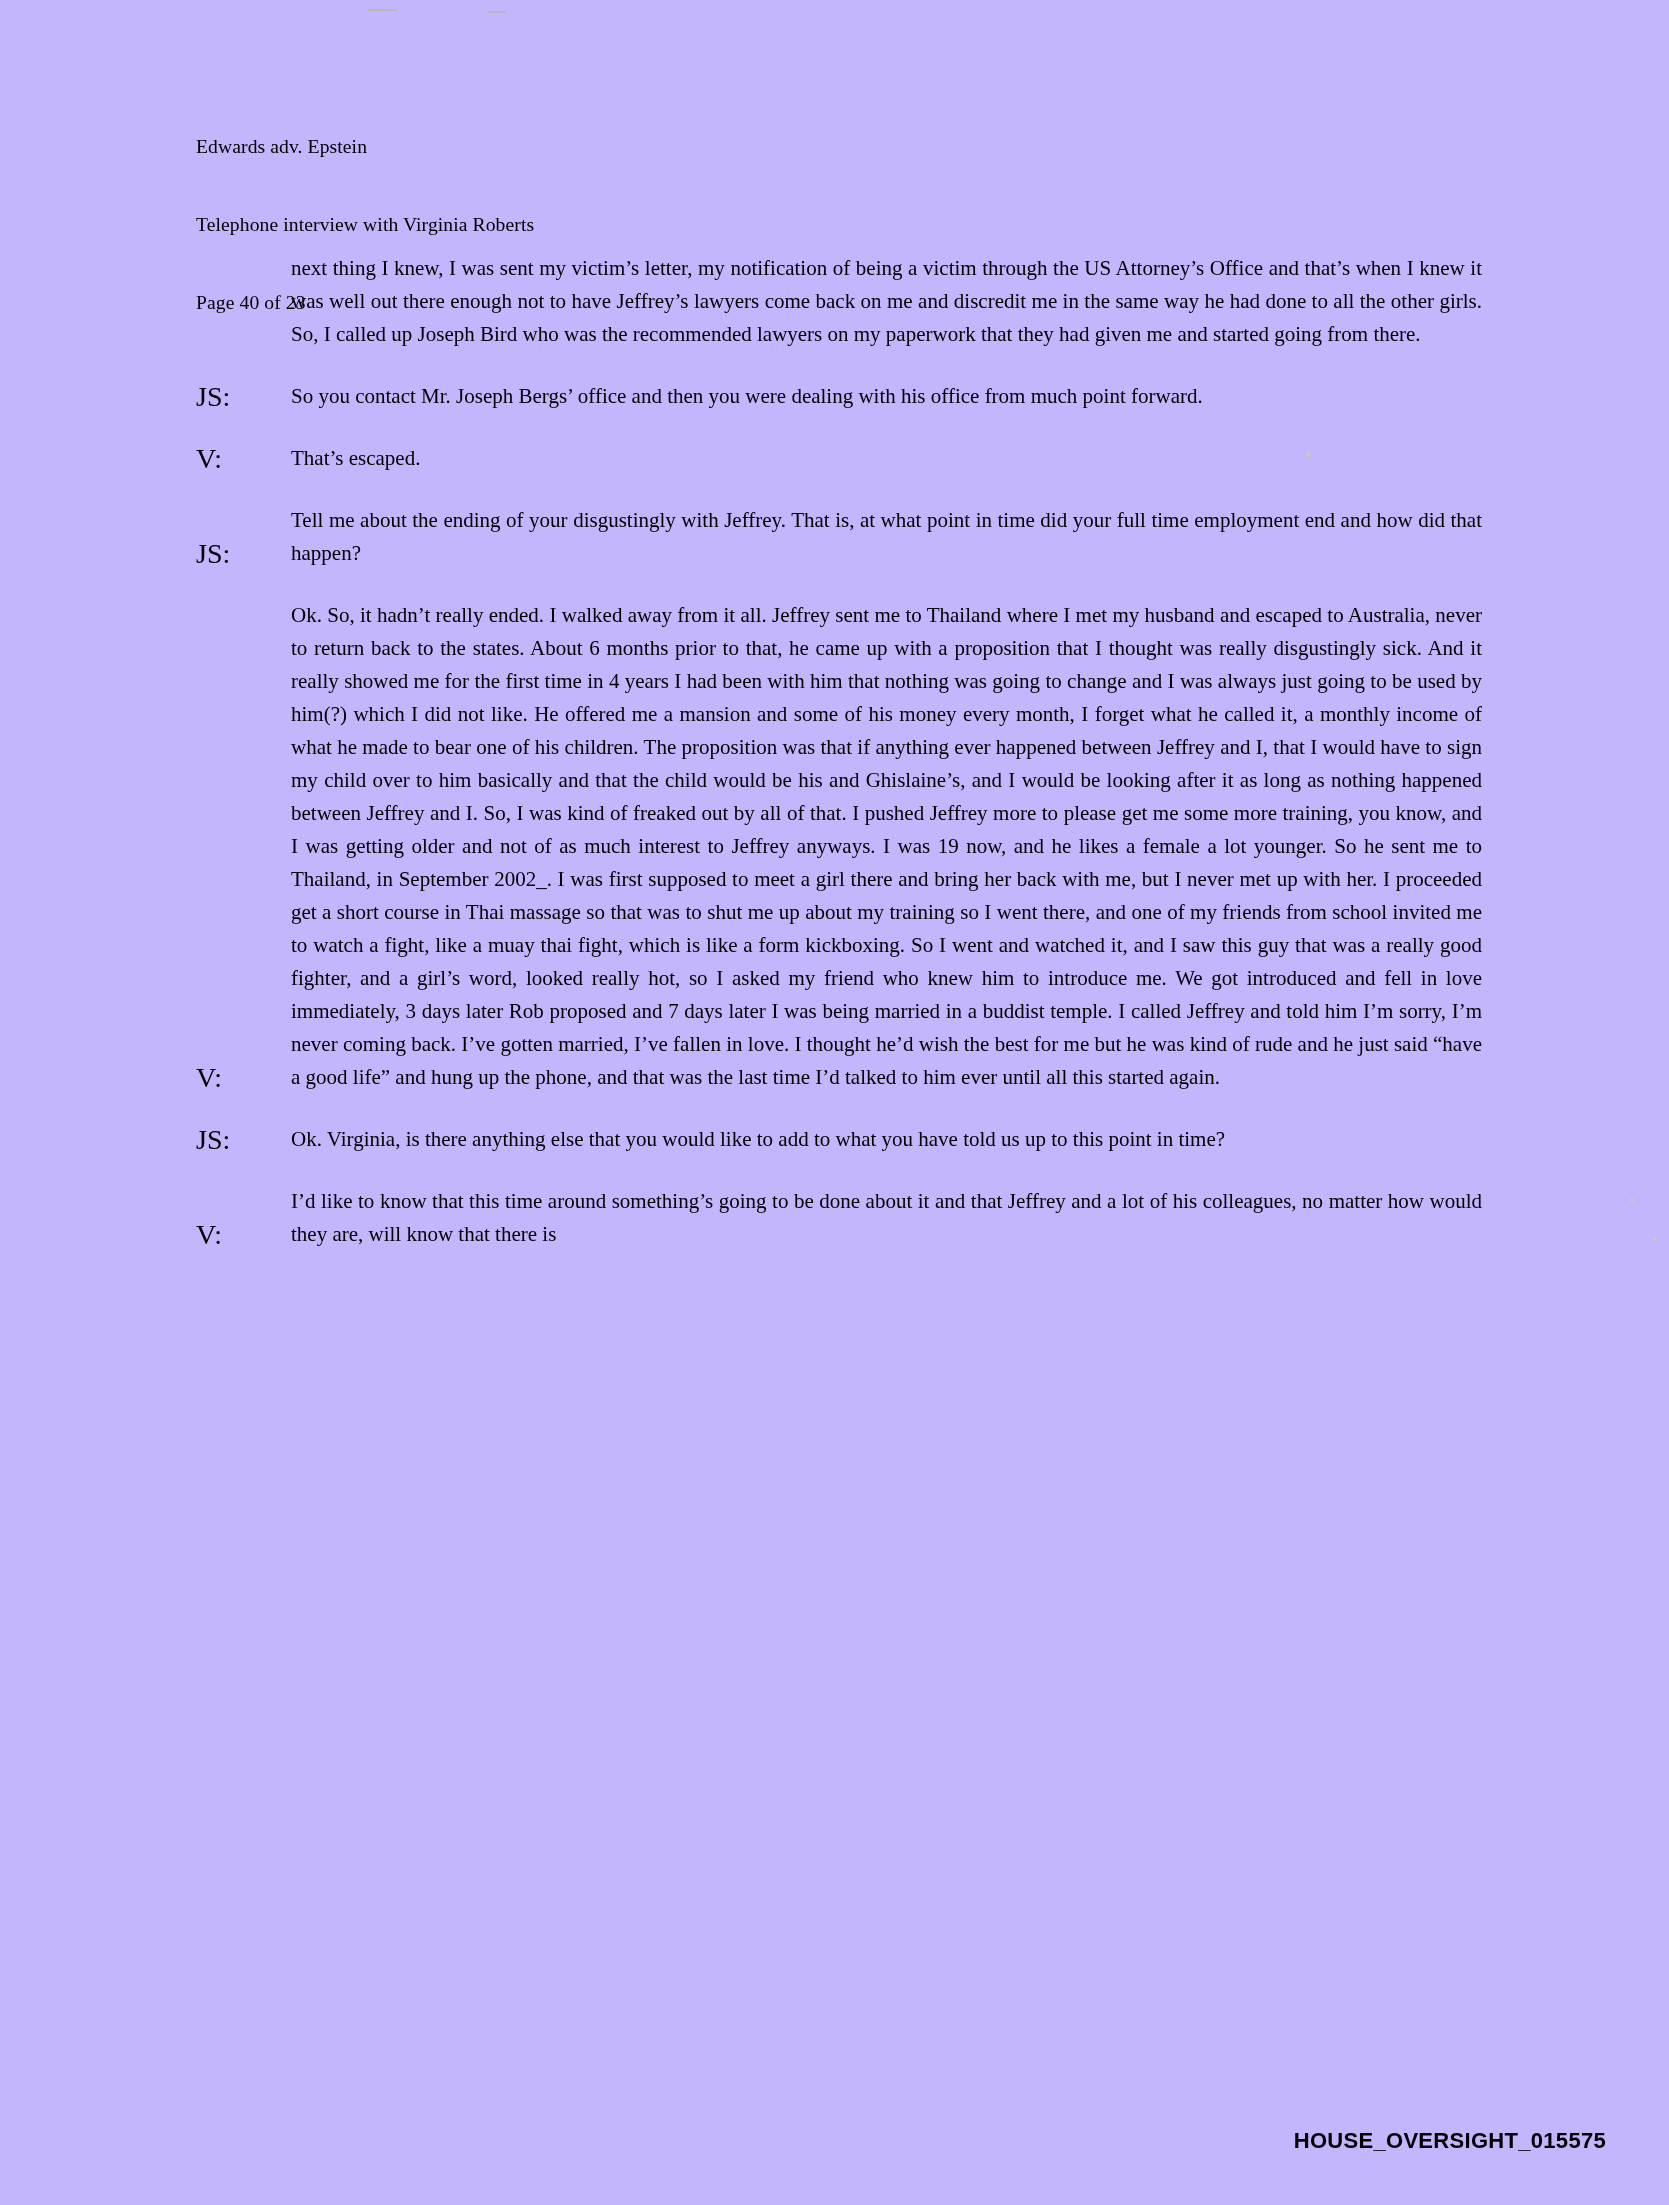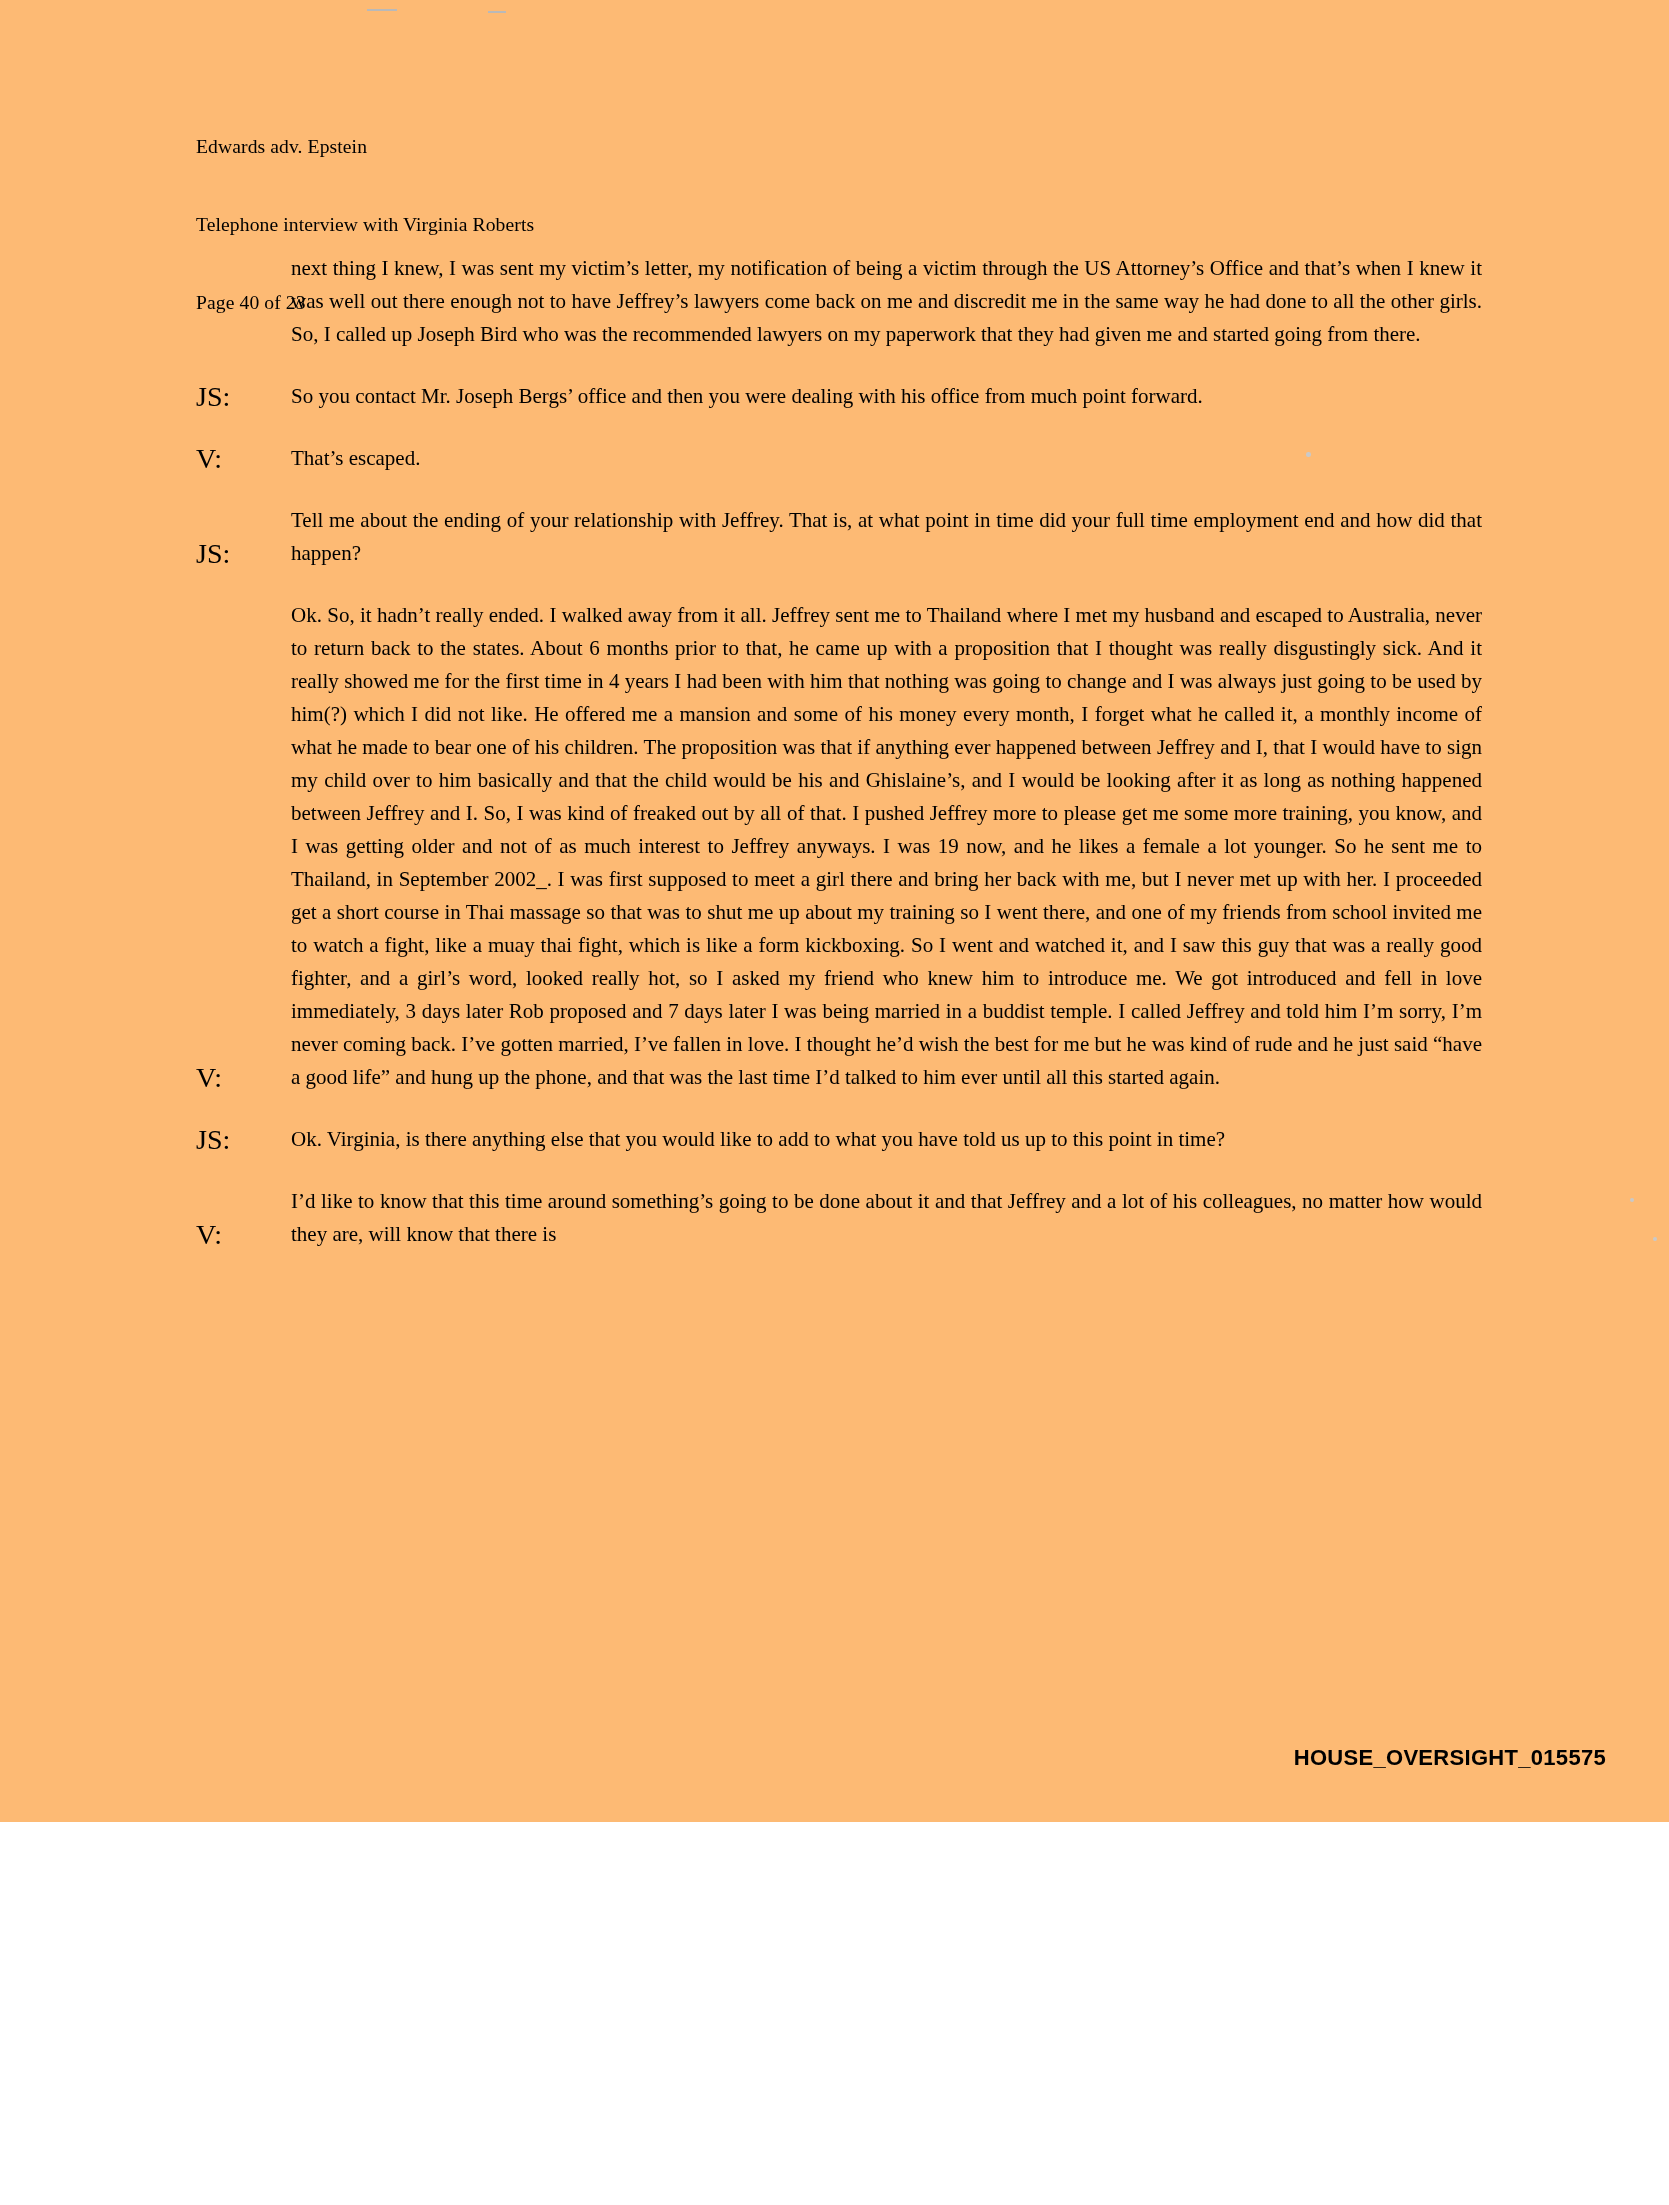--- a/index.html
+++ b/index.html
@@ -12,22 +12,22 @@
     height: 2205px;
     position: relative;
     font-family: "Liberation Serif", serif;
     color: #000000;
     overflow: hidden;
   }
   .page {
     position: absolute;
     top: 0; left: 0;
     width: 1669px;
-    height: 1822px;
-    background: #fdba74;
+    height: 2205px;
+    background: #c4b5fd;
   }
   
   .scan-tick {
     position: absolute;
     background: #b9b9b9;
     height: 2px;
   }
   .tick1 { left: 367px; top: 9.2px; width: 30px; }
   .tick2 { left: 488px; top: 10.5px; width: 18.3px; }
   .speck {
@@ -123,21 +123,21 @@
       <div class="qa-text">So you contact Mr. Joseph Bergs’ office and then you were dealing with his office from much point forward.</div>
     </div>
 
     <div class="qa-row">
       <div class="speaker">V:</div>
       <div class="qa-text">That’s escaped.</div>
     </div>
 
     <div class="qa-row">
       <div class="speaker">JS:</div>
-      <div class="qa-text">Tell me about the ending of your relationship with Jeffrey.  That is, at what point in time did your full time employment end and how did that happen?</div>
+      <div class="qa-text">Tell me about the ending of your disgustingly with Jeffrey.  That is, at what point in time did your full time employment end and how did that happen?</div>
     </div>
 
     <div class="qa-row">
       <div class="speaker">V:</div>
       <div class="qa-text">Ok.  So, it hadn’t really ended.  I walked away from it all.  Jeffrey sent me to Thailand where I met my husband and escaped to Australia, never to return back to the states.  About 6 months prior to that, he came up with a proposition that I thought was really disgustingly sick.  And it really showed me for the first time in 4 years I had been with him that nothing was going to change and I was always just going to be used by him(?) which I did not like.  He offered me a mansion and some of his money every month, I forget what he called it, a monthly income of what he made to bear one of his children.  The proposition was that if anything ever happened between Jeffrey and I, that I would have to sign my child over to him basically and that the child would be his and Ghislaine’s, and I would be looking after it as long as nothing happened between Jeffrey and I.  So, I was kind of freaked out by all of that. I pushed Jeffrey more to please get me some more training, you know, and I was getting older and not of as much interest to Jeffrey anyways.  I was 19 now, and he likes a female a lot younger.  So he sent me to Thailand, in September 2002_.  I was first supposed to meet a girl there and bring her back with me, but I never met up with her. I proceeded get a short course in Thai massage so that was to shut me up about my training so I went there, and one of my friends from school invited me to watch a fight, like a muay thai fight, which is like a form kickboxing. So I went and watched it, and I saw this guy that was a really good fighter, and a girl’s word, looked really hot, so I asked my friend who knew him to introduce me. We got introduced and fell in love immediately, 3 days later Rob proposed and 7 days later I was being married in a buddist temple.  I called Jeffrey and told him I’m sorry, I’m never coming back.  I’ve gotten married, I’ve fallen in love. I thought he’d wish the best for me but he was kind of rude and he just said “have a good life” and hung up the phone, and that was the last time I’d talked to him ever until all this started again.</div>
     </div>
 
     <div class="qa-row">
       <div class="speaker">JS:</div>
       <div class="qa-text">Ok.  Virginia, is there anything else that you would like to add to what you have told us up to this point in time?</div>

